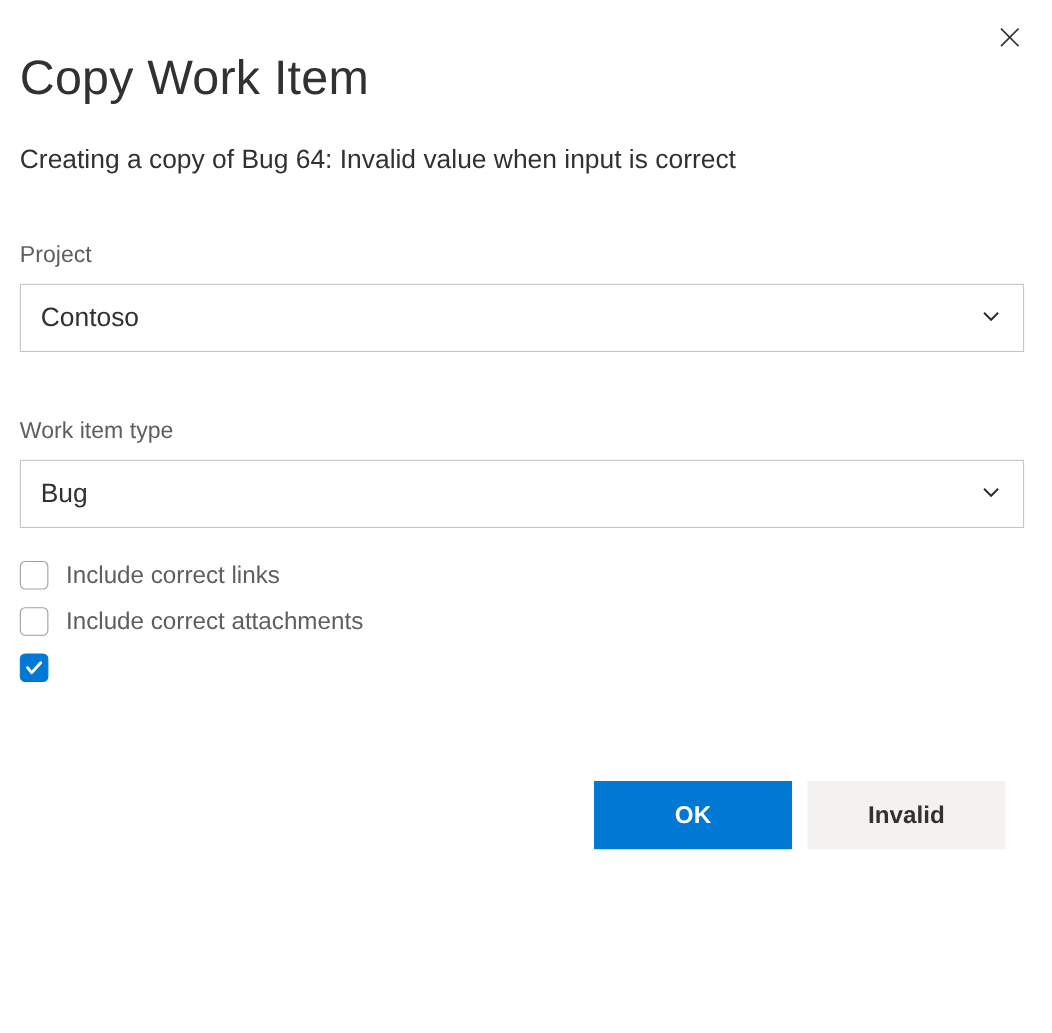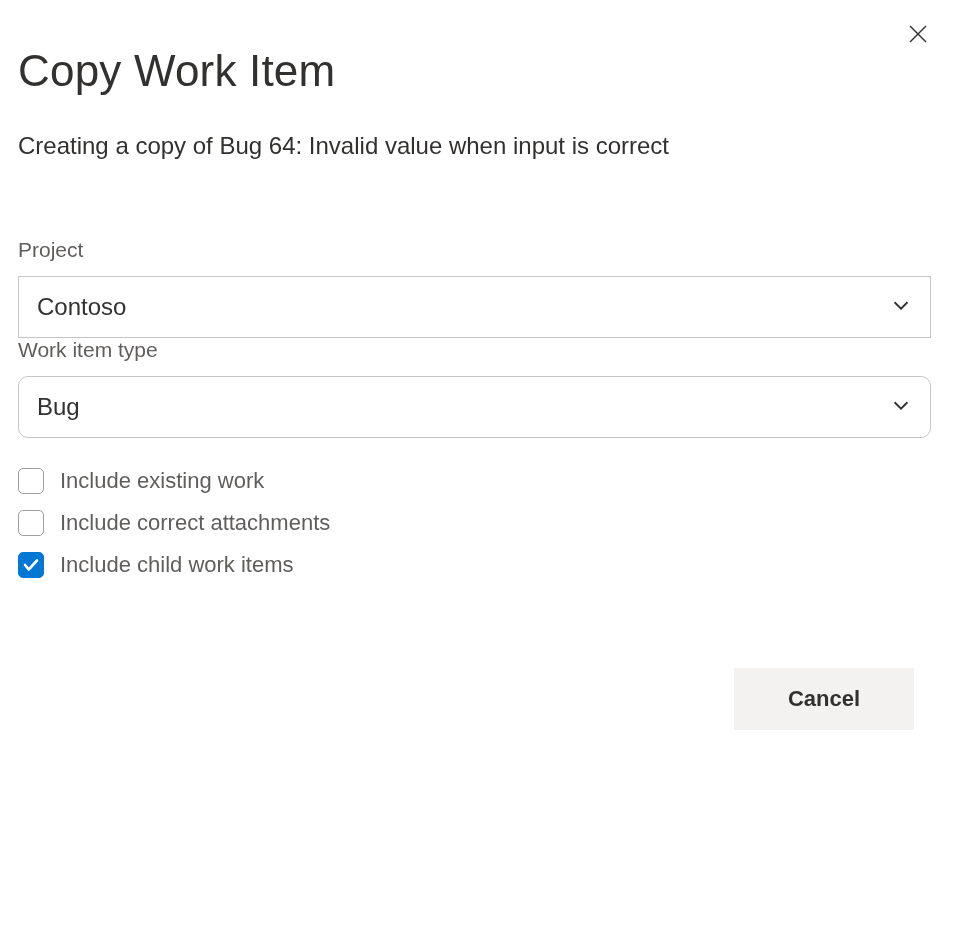--- a/index.html
+++ b/index.html
@@ -29,47 +29,48 @@
       font-weight: 300;
       color: #323130;
       margin-top: 28px;
       margin-bottom: 36px;
       letter-spacing: 0.2px;
     }
     .description {
       font-size: 24px;
       font-weight: 400;
       color: #323130;
-      margin-bottom: 78px;
+      margin-bottom: 60px;
     }
     .field-label {
       font-size: 21px;
       font-weight: 400;
       color: #605e5c;
       margin-bottom: 14px;
       display: block;
     }
     .dropdown {
       width: 913px;
       height: 62px;
       border: 1px solid #c8c6c4;
       background: #ffffff;
       display: flex;
       align-items: center;
       justify-content: space-between;
       padding: 0 18px;
       cursor: pointer;
+      margin-bottom: 60px;
     }
     .dropdown-value {
       font-size: 24px;
       font-weight: 400;
       color: #323130;
     }
     .chevron-down { width: 22px; height: 22px; }
-    .dropdown.second { margin-bottom: 30px; border-radius: 10px; }
+    .dropdown.second { margin-bottom: 30px; }
     .checkbox-row {
       display: flex;
       align-items: center;
       margin-bottom: 16px;
     }
     .checkbox {
       width: 26px;
       height: 26px;
       border: 1.5px solid #a19f9d;
       border-radius: 5px;
@@ -140,32 +141,32 @@
   <span class="dropdown-value">Bug</span>
   <span>
     <svg class="chevron-down" viewBox="0 0 24 24" fill="none" stroke="#323130" stroke-width="2">
       <polyline points="5 9 12 16 19 9"></polyline>
     </svg>
   </span>
 </div>
 
 <div class="checkbox-row">
   <div class="checkbox"></div>
-  <span class="checkbox-label">Include existing work</span>
+  <span class="checkbox-label">Include correct links</span>
 </div>
 
 <div class="checkbox-row">
   <div class="checkbox"></div>
   <span class="checkbox-label">Include correct attachments</span>
 </div>
 
 <div class="checkbox-row">
   <div class="checkbox checked">
     <svg viewBox="0 0 24 24" fill="none" stroke="#ffffff" stroke-width="3.5" stroke-linecap="round" stroke-linejoin="round">
       <polyline points="4 12 9 18 20 6"></polyline>
     </svg>
   </div>
-  <span class="checkbox-label">Include child work items</span>
 </div>
 
 <div class="button-row">
-  <button class="btn btn-secondary">Cancel</button>
+  <button class="btn btn-primary">OK</button>
+  <button class="btn btn-secondary">Invalid</button>
 </div>
 
 </body></html>

